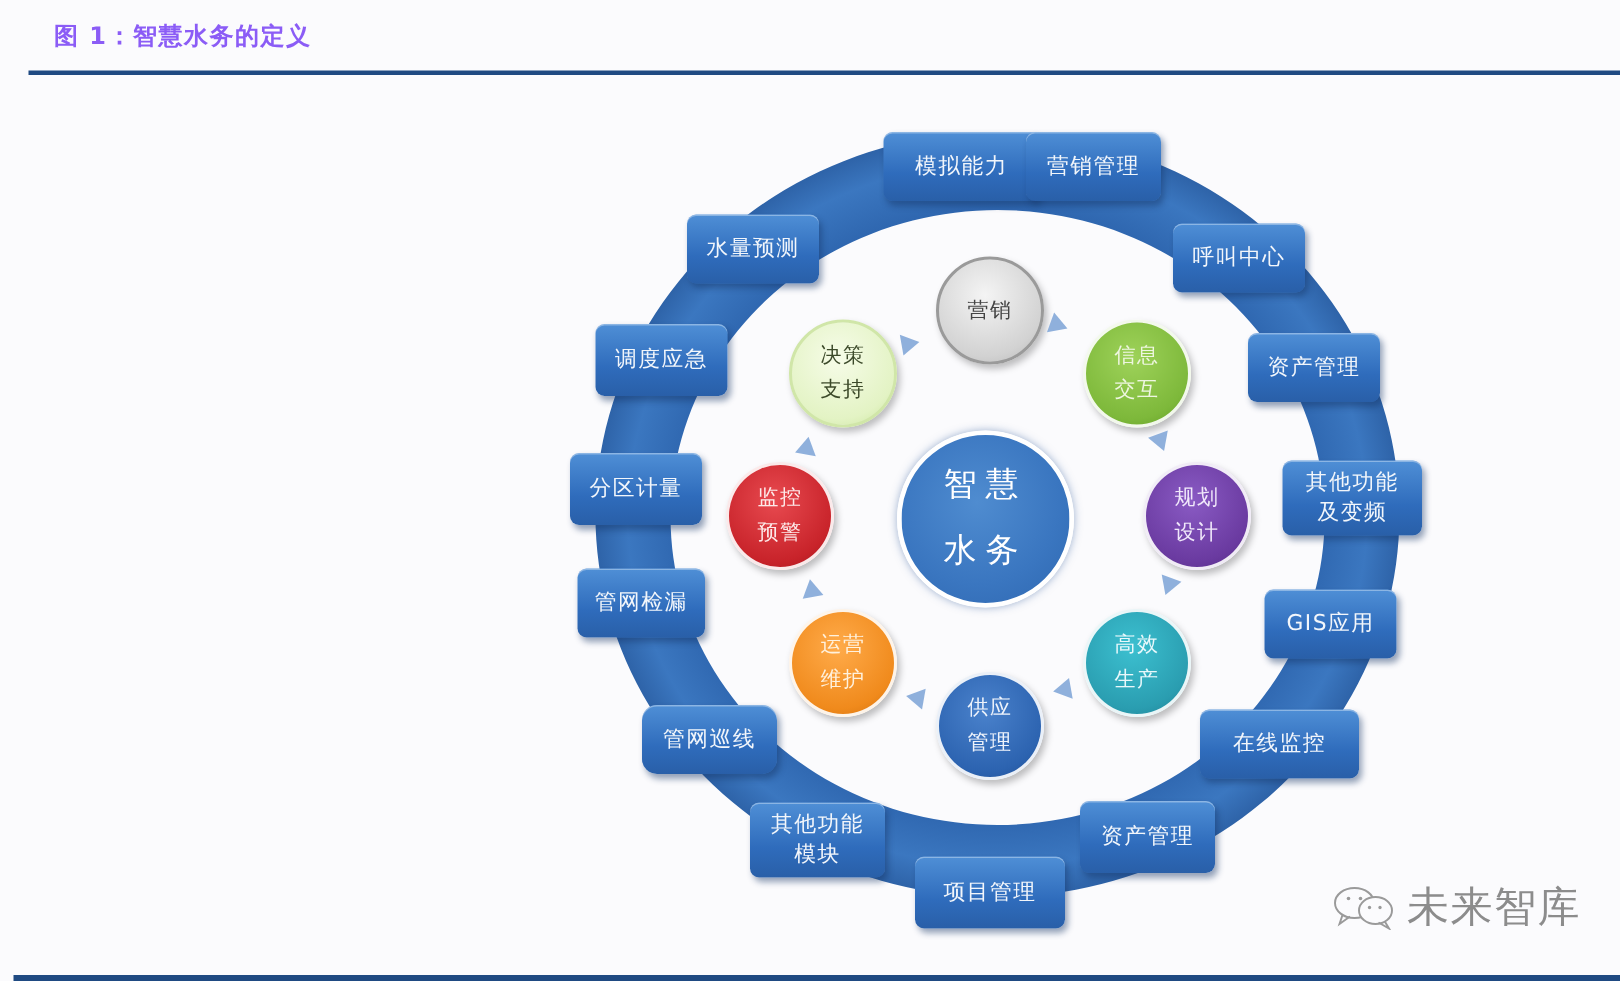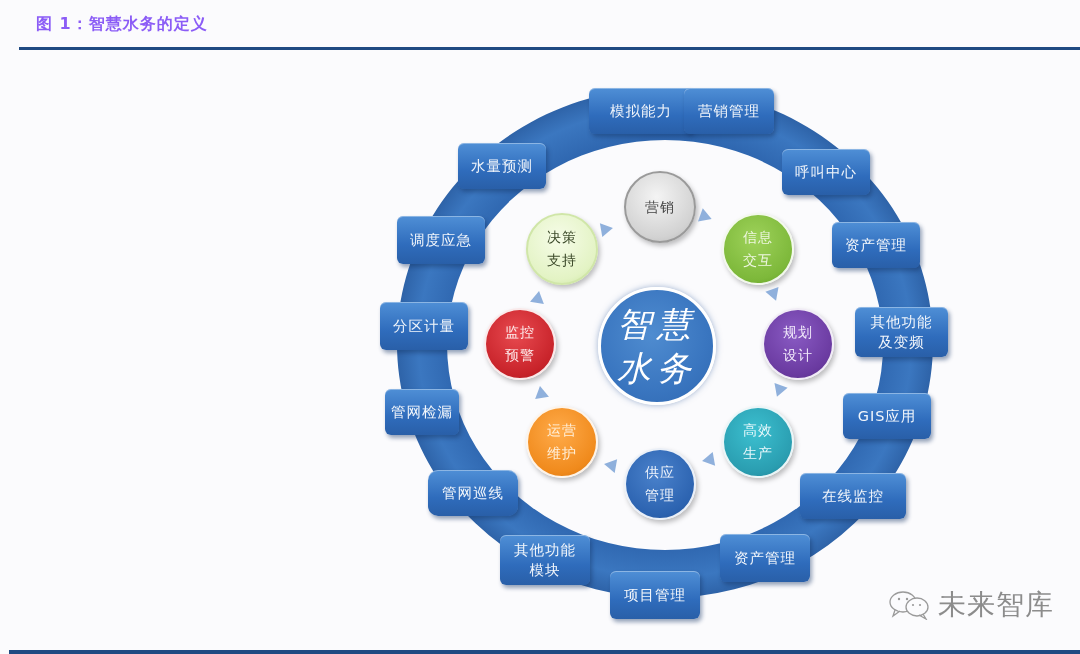--- a/index.html
+++ b/index.html
@@ -39,23 +39,23 @@
     text-align: center; white-space: pre-line;
     font-size: 14px; line-height: 23px; letter-spacing: 1px;
     border: 2px solid rgba(255,255,255,0.9);
     box-shadow: 2px 3px 5px rgba(0,0,0,0.25);
   }
   .center-node {
     position: absolute; border-radius: 50%; box-sizing: border-box;
     background: radial-gradient(circle at 45% 40%, #4f8cd0 0%, #3a76c0 60%, #2e67b0 100%);
     border: 3px solid #ffffff;
     box-shadow: 0 0 6px rgba(60,100,160,0.5);
-    color: #ffffff; font-size: 34px; line-height: 44px; letter-spacing: 6px;
+    color: #ffffff; font-size: 22px; line-height: 44px; letter-spacing: 6px;
     display: flex; align-items: center; justify-content: center;
-    text-align: center; white-space: pre-line; font-style: italic;
+    text-align: center; white-space: pre-line;
   }
   .arrow {
     position: absolute; width: 0; height: 0;
     border-top: 7px solid transparent; border-bottom: 7px solid transparent;
     border-left: 12px solid #8fb0dc;
   }
   .watermark {
     position: absolute; left: 888px; top: 586px;
     display: flex; align-items: center; gap: 6px;
     color: #8c8c8c; font-size: 28px; letter-spacing: 1px;
@@ -81,25 +81,25 @@
 
 <div class="box" style="left:549px;top:88px;width:104px;height:46px;margin-left:40px;">模拟能力</div>
 <div class="box" style="left:684px;top:88px;width:90px;height:46px;">营销管理</div>
 <div class="box" style="left:782px;top:149px;width:88px;height:46px;">呼叫中心</div>
 <div class="box" style="left:832px;top:222px;width:88px;height:46px;">资产管理</div>
 <div class="box" style="left:855px;top:307px;width:93px;height:50px;">其他功能
 及变频</div>
 <div class="box" style="left:843px;top:393px;width:88px;height:46px;">GIS应用</div>
 <div class="box" style="left:800px;top:473px;width:106px;height:46px;">在线监控</div>
 <div class="box" style="left:720px;top:534px;width:90px;height:48px;">资产管理</div>
-<div class="box" style="left:610px;top:571px;width:90px;height:48px;">项目管理</div>
+<div class="box" style="left:610px;top:571px;width:100px;height:48px;">项目管理</div>
 <div class="box" style="left:500px;top:535px;width:90px;height:50px;">其他功能
 模块</div>
 <div class="box" style="left:428px;top:470px;width:90px;height:46px;border-radius:10px;">管网巡线</div>
-<div class="box" style="left:385px;top:389px;width:74px;height:46px;">管网检漏</div>
+<div class="box" style="left:385px;top:379px;width:85px;height:46px;">管网检漏</div>
 <div class="box" style="left:380px;top:302px;width:88px;height:48px;">分区计量</div>
 <div class="box" style="left:397px;top:216px;width:88px;height:48px;">调度应急</div>
 <div class="box" style="left:458px;top:143px;width:88px;height:46px;">水量预测</div>
 
 <div class="center-node" style="left:598px;top:287px;width:118px;height:118px;">智慧
 水务</div>
 
 <div class="node" style="left:624px;top:171px;width:72px;height:72px;background:radial-gradient(circle at 45% 35%,#f4f4f4 0%,#d2d2d2 70%,#b4b4b4 100%);color:#444;border-color:#9a9a9a;">营销</div>
 <div class="node" style="left:722px;top:213px;width:72px;height:72px;background:radial-gradient(circle at 45% 35%,#9ed25a 0%,#7db83a 70%,#5e9a22 100%);color:#eef6e0;">信息
 交互</div>

